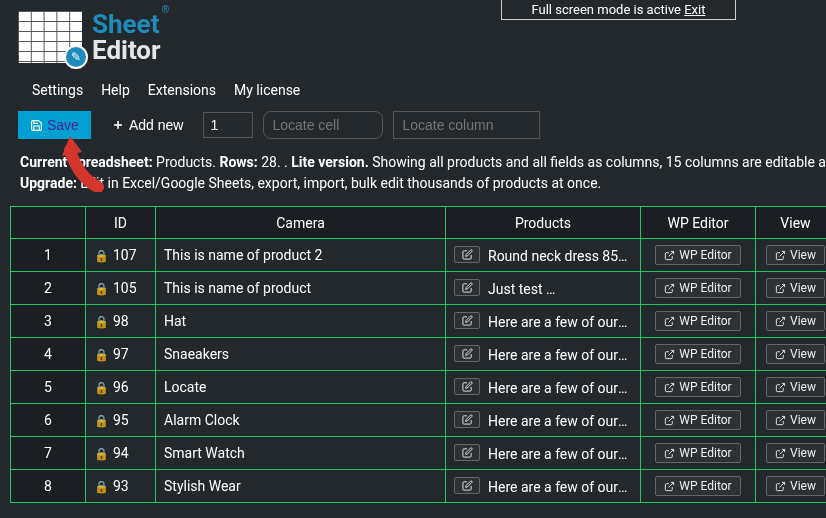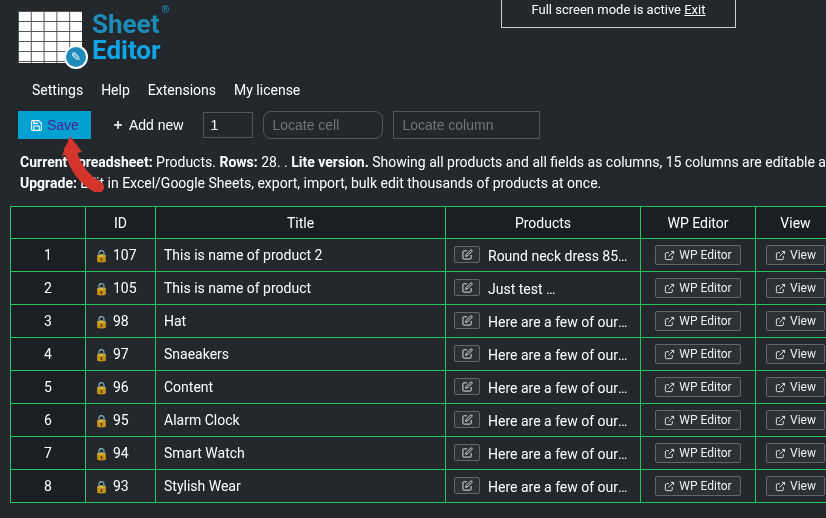--- a/index.html
+++ b/index.html
@@ -12,21 +12,21 @@
     height: 518px;
     overflow: hidden;
     position: relative;
   }
   
   .fullscreen-banner {
     position: absolute;
     top: 0;
     right: 90px;
     width: 235px;
-    height: 28px;
+    height: 20px;
     border: 1px solid #ccc;
     border-top: none;
     text-align: center;
     font-size: 13px;
     line-height: 19px;
     color: #fff;
   }
   .fullscreen-banner a { color: #fff; text-decoration: underline; cursor: pointer; }
 
   
@@ -52,21 +52,21 @@
   .logo-grid .pencil{
     position:absolute; right:-6px; bottom:-6px;
     width:24px; height:24px; border-radius:50%;
     background:#1e8cba; border:2px solid #fff;
     display:flex;align-items:center;justify-content:center;
     font-size:12px; color:#fff;
   }
   .logo-text { line-height:1; padding-left:4px; }
   .logo-text .line1 { color:#1e8cba; font-size:26px; font-weight:700; position:relative;}
   .logo-text .line1 sup{font-size:10px; position:relative; top:-10px; left:2px;}
-  .logo-text .line2 { color:#0ea5e9; font-size:26px; font-weight:700; }
+  .logo-text .line2 { color:#e5e5e5; font-size:26px; font-weight:700; }
 
   
   .menubar {
     display:flex; gap:18px;
     padding: 8px 20px 12px 32px;
     font-size:14px;
   }
   .menubar span { cursor:pointer; }
 
   
@@ -219,21 +219,21 @@
   <div>
     <b>Upgrade:</b><span> Edit in Excel/Google Sheets, export, import, bulk edit thousands of products at once.</span>
   </div>
 </div>
 
 <table class="grid">
   <thead>
     <tr>
       <th class="rownum"></th>
       <th class="col-id">ID</th>
-      <th class="col-title">Title</th>
+      <th class="col-title">Camera</th>
       <th class="col-content">Products</th>
       <th class="col-wpe">WP Editor</th>
       <th class="col-view">View</th>
     </tr>
   </thead>
   <tbody id="grid-body">
       <tr>
         <td class="rownum">1</td>
         <td class="col-id"><span class="lock">🔒</span>107</td>
         <td class="col-title">This is name of product 2</td>
@@ -313,21 +313,21 @@
             </svg> WP Editor</span></td>
         <td class="col-view" style="text-align:center;"><span class="cell-btn"><svg viewBox="0 0 24 24" fill="none" stroke="currentColor" stroke-width="2">
               <path d="M18 13v6a2 2 0 0 1-2 2H5a2 2 0 0 1-2-2V8a2 2 0 0 1 2-2h6"></path>
               <polyline points="15 3 21 3 21 9"></polyline>
               <line x1="10" y1="14" x2="21" y2="3"></line>
             </svg> View</span></td>
       </tr>
       <tr>
         <td class="rownum">5</td>
         <td class="col-id"><span class="lock">🔒</span>96</td>
-        <td class="col-title">Content</td>
+        <td class="col-title">Locate</td>
         <td class="col-content content-cell"><span class="cell-btn edit-mini">
             <svg viewBox="0 0 24 24" fill="none" stroke="currentColor" stroke-width="2">
               <path d="M11 4H4a2 2 0 0 0-2 2v14a2 2 0 0 0 2 2h14a2 2 0 0 0 2-2v-7"></path>
               <path d="M18.5 2.5a2.121 2.121 0 0 1 3 3L12 15l-4 1 1-4 9.5-9.5z"></path>
             </svg>
           </span><span class="content-text">Here are a few of our …</span></td>
         <td class="col-wpe" style="text-align:center;"><span class="cell-btn"><svg viewBox="0 0 24 24" fill="none" stroke="currentColor" stroke-width="2">
               <path d="M18 13v6a2 2 0 0 1-2 2H5a2 2 0 0 1-2-2V8a2 2 0 0 1 2-2h6"></path>
               <polyline points="15 3 21 3 21 9"></polyline>
               <line x1="10" y1="14" x2="21" y2="3"></line>

